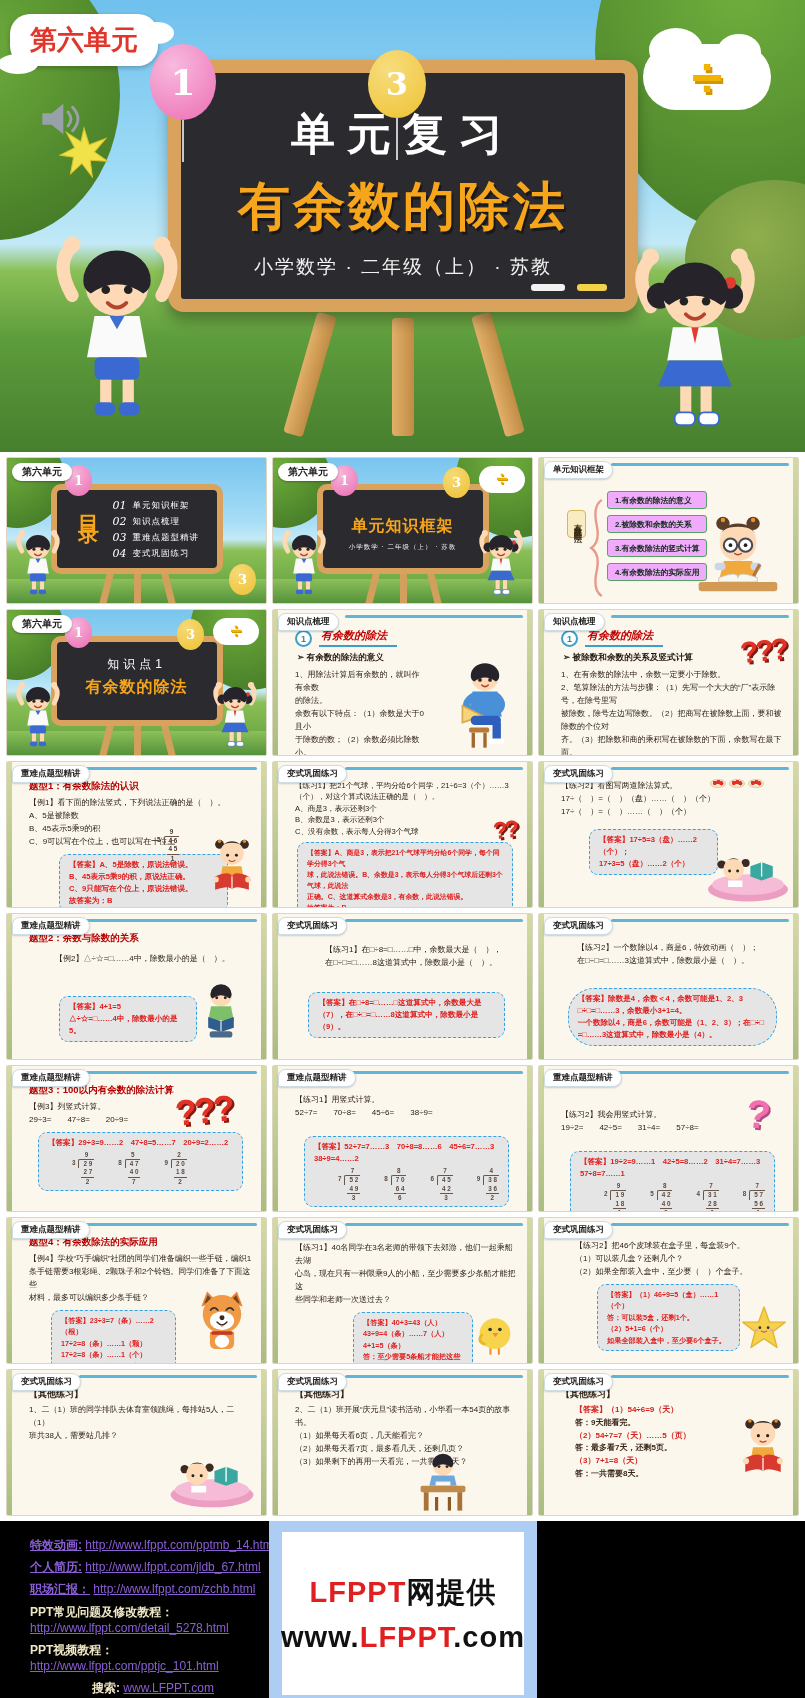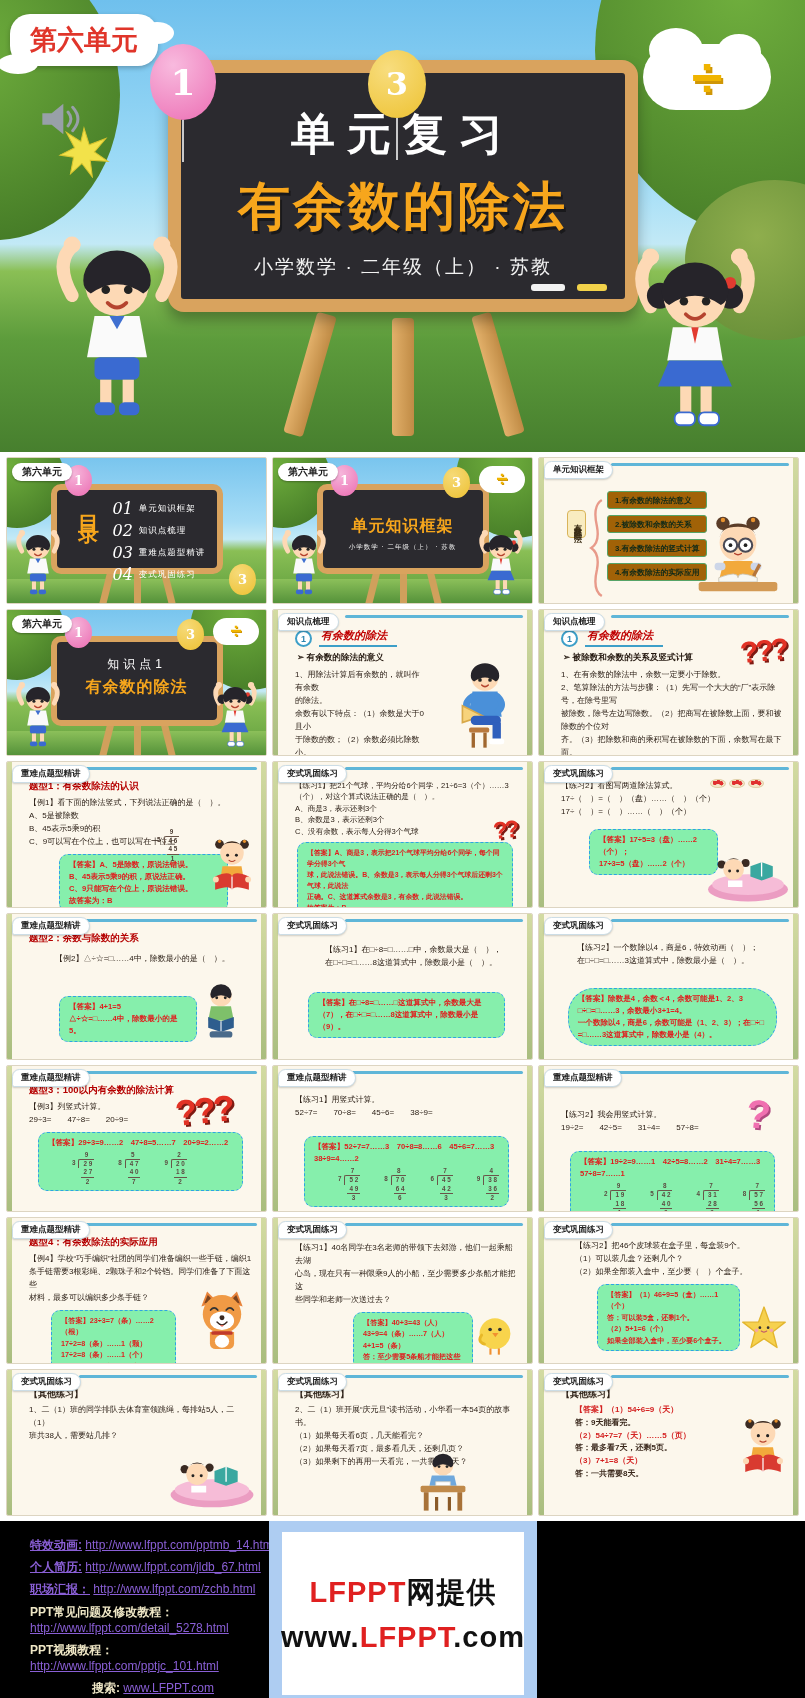--- a/index.html
+++ b/index.html
@@ -65,53 +65,53 @@
 .mini-balloon.yel{right:62px;top:9px;background:radial-gradient(circle at 35% 28%,#f6da78,#edc133);}
 .mini-balloon.br{left:auto;top:auto;right:10px;bottom:8px;}
 .mini-div{position:absolute;right:7px;top:8px;width:46px;height:27px;background:#fff;border-radius:14px;display:flex;align-items:center;justify-content:center;color:#f0b400;font-weight:900;font-size:20px;z-index:6;text-shadow:1px 1px 0 #cf9606;}
 .kidsvg.kl{position:absolute;left:4px;bottom:2px;width:54px;height:74px;z-index:5;}
 .kidsvg.kr{position:absolute;right:4px;bottom:2px;width:54px;height:74px;z-index:5;}
 
 .toc-board{display:flex;text-align:left;}
 .toc-title{writing-mode:vertical-rl;text-orientation:upright;color:#f7a61c;font-size:21px;font-weight:bold;letter-spacing:8px;margin:8px 10px 0 18px;}
 .toc-items{margin-top:9px;}
 .toc-item{display:flex;align-items:center;gap:6px;margin-bottom:3px;color:#fff;}
-.toc-num{font-style:italic;font-family:"DejaVu Serif",serif;font-size:16px;}
+.toc-num{font-style:italic;font-family:"DejaVu Serif",serif;font-size:11px;}
 .toc-label{font-size:8.5px;letter-spacing:1px;}
 
 
 .content{background:#fcf7ec;}
 .content::before{content:"";position:absolute;left:0;top:0;bottom:0;width:5px;background:linear-gradient(#d3dba2,#a9bd7f);z-index:1;}
 .content::after{content:"";position:absolute;right:0;top:0;bottom:0;width:5px;background:linear-gradient(#d3dba2,#a9bd7f);z-index:1;}
 .topline{position:absolute;left:72px;right:9px;top:5px;height:3px;background:#5fb6d8;border-radius:2px;z-index:2;}
 .cbadge{position:absolute;left:5px;top:3px;z-index:7;background:#fff;border:1px solid #ccdde6;border-radius:10px 12px 12px 3px;padding:2px 8px;font-size:8.5px;font-weight:bold;color:#222;box-shadow:0 1px 2px rgba(0,0,0,.18);}
 .pad{position:relative;height:100%;padding:18px 14px 4px 22px;z-index:2;}
 .rtitle{color:#b50000;font-weight:bold;font-size:9.5px;margin-bottom:4px;}
 .qhead{color:#30241a;font-weight:bold;font-size:9px;margin-bottom:3px;}
 .qline{font-size:8px;line-height:1.62;color:#2c2017;}
-.ansbox{background:#86efac;border:1.6px dashed #2fa3e4;border-radius:9px;padding:4px 9px;margin:5px auto 0;width:86%;color:#e01e1e;font-weight:bold;}
+.ansbox{background:#e5e5e5;border:1.6px dashed #2fa3e4;border-radius:9px;padding:4px 9px;margin:5px auto 0;width:86%;color:#e01e1e;font-weight:bold;}
 .aline{display:block;font-size:7.6px;line-height:1.6;}
 .freelines{margin:2px 0 0 14px;font-weight:bold;color:#d42222;}
 .freelines .aline{font-size:8px;}
 .freelines .aline:nth-child(even){color:#3a281c;}
 .qqq{position:absolute;font-weight:900;color:#e23225;letter-spacing:-3px;text-shadow:2px 2px 0 #7e1a12;transform:rotate(-6deg);z-index:3;}
 .qpink{position:absolute;font-weight:900;color:#f070b0;text-shadow:2px 2px 0 #b04a80;transform:rotate(6deg);z-index:3;}
 .figure{position:absolute;z-index:4;}
 
 
 .kp-head{display:flex;align-items:flex-end;gap:7px;margin-bottom:5px;}
 .kp-num{width:17px;height:17px;border-radius:50%;border:2px solid #3d9fc8;color:#2e86b0;font-weight:bold;font-size:9px;display:flex;align-items:center;justify-content:center;background:#fff;}
 .kp-title{color:#c00000;font-size: 11px;font-weight:bold;font-style:italic;border-bottom:2px solid #3d9fc8;padding:0 10px 2px 2px;}
 .kp-point{font-size:8.6px;color:#24180f;margin:5px 0 5px 2px;font-weight:bold;}
 
 
 .fw-root{position:absolute;left:28px;top:52px;writing-mode:vertical-rl;text-orientation:upright;background:#f9ecc0;border:1px solid #d9b45a;border-radius:4px;padding:7px 3px;font-size:8px;font-weight:bold;color:#3a2c14;letter-spacing:2px;z-index:3;}
 .fw-brace{position:absolute;left:50px;top:40px;width:16px;height:100px;z-index:3;}
 .fw-branches{position:absolute;left:68px;top:33px;display:flex;flex-direction:column;gap:6px;z-index:3;}
-.fw-box{background:#a16207;border:1px solid #56a468;border-radius:3px;padding:2.5px 7px;font-size:7.8px;font-weight:bold;color:#102a18;}
+.fw-box{background:#f0abfc;border:1px solid #56a468;border-radius:3px;padding:2.5px 7px;font-size:7.8px;font-weight:bold;color:#102a18;}
 
 
 .ldiv{display:inline-flex;flex-direction:column;font-size:6.3px;color:#4a3a30;line-height:1.3;font-weight:bold;}
 .ld-q{align-self:flex-end;padding-right:6px;}
 .ld-mid{display:flex;}
 .ld-d{padding-right:3px;}
 .ld-v{border-top:1px solid #6a564a;border-left:1px solid #6a564a;border-top-left-radius:2px;padding:0 2px 0 4px;}
 .ld-p{align-self:flex-end;border-bottom:1px solid #6a564a;padding:0 2px;}
 .ld-r{align-self:flex-end;padding-right:5px;}
 .ldivrow{display:flex;gap:24px;margin:2px 0 0 24px;}

